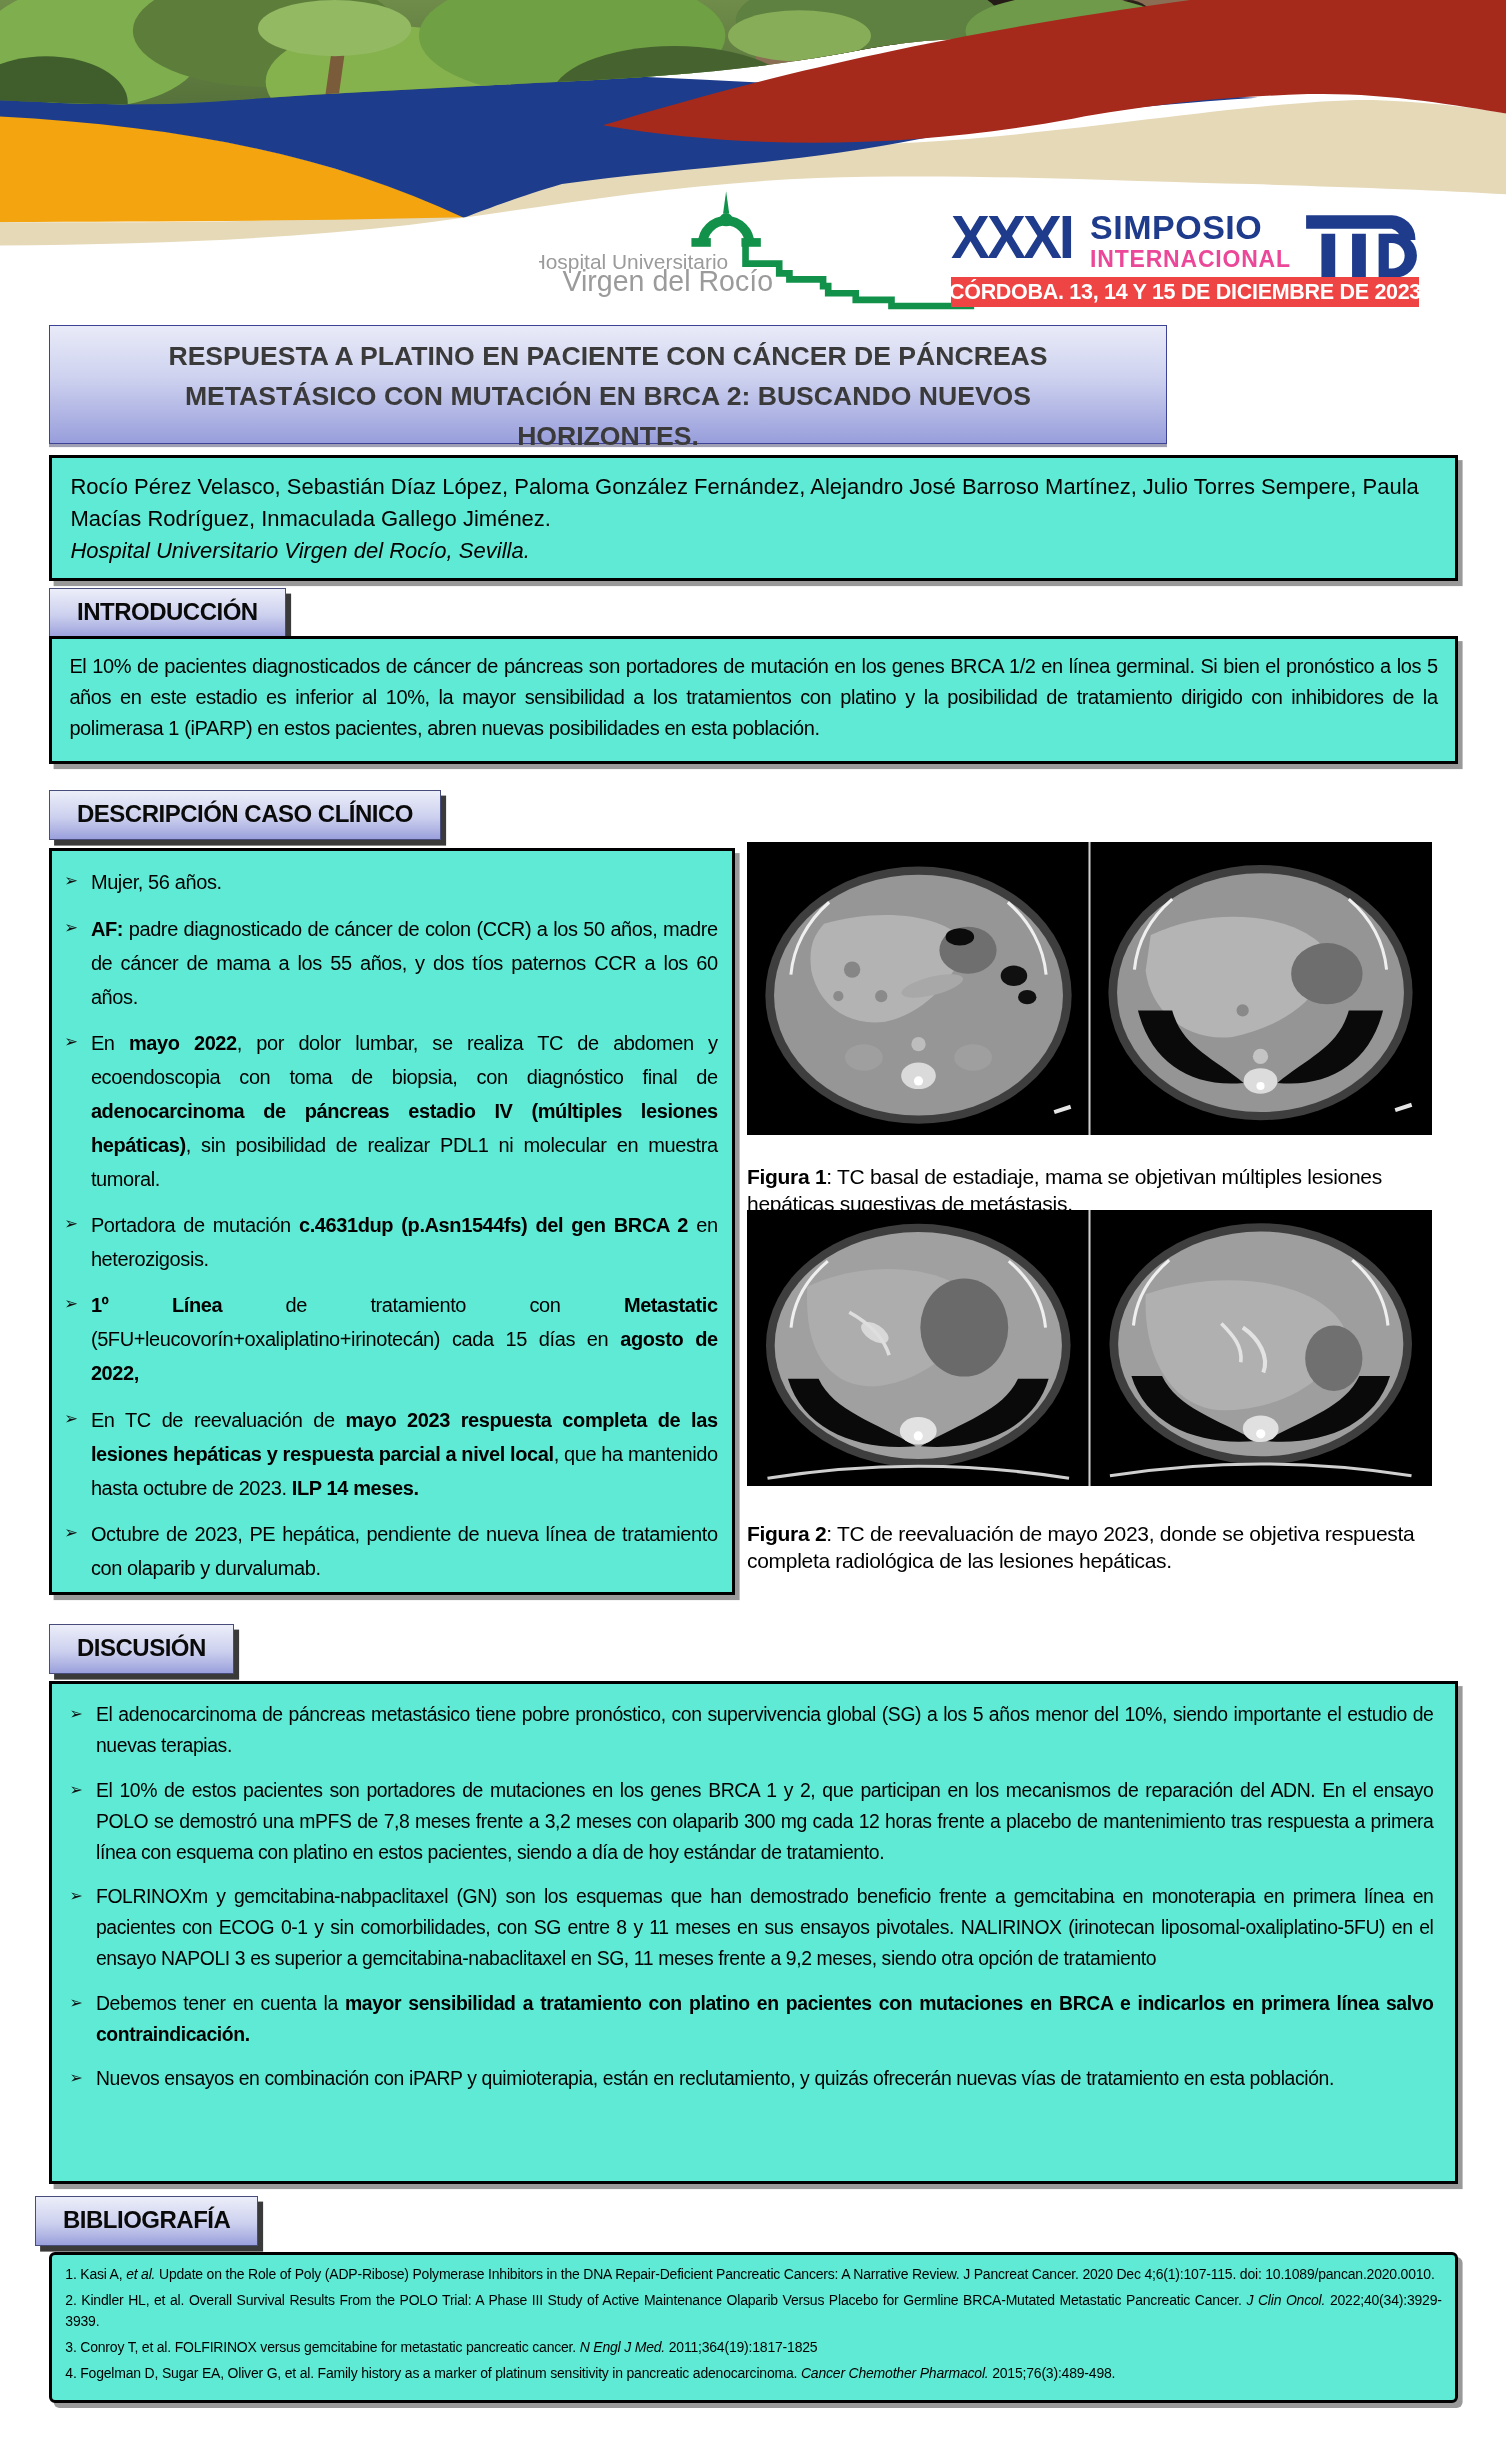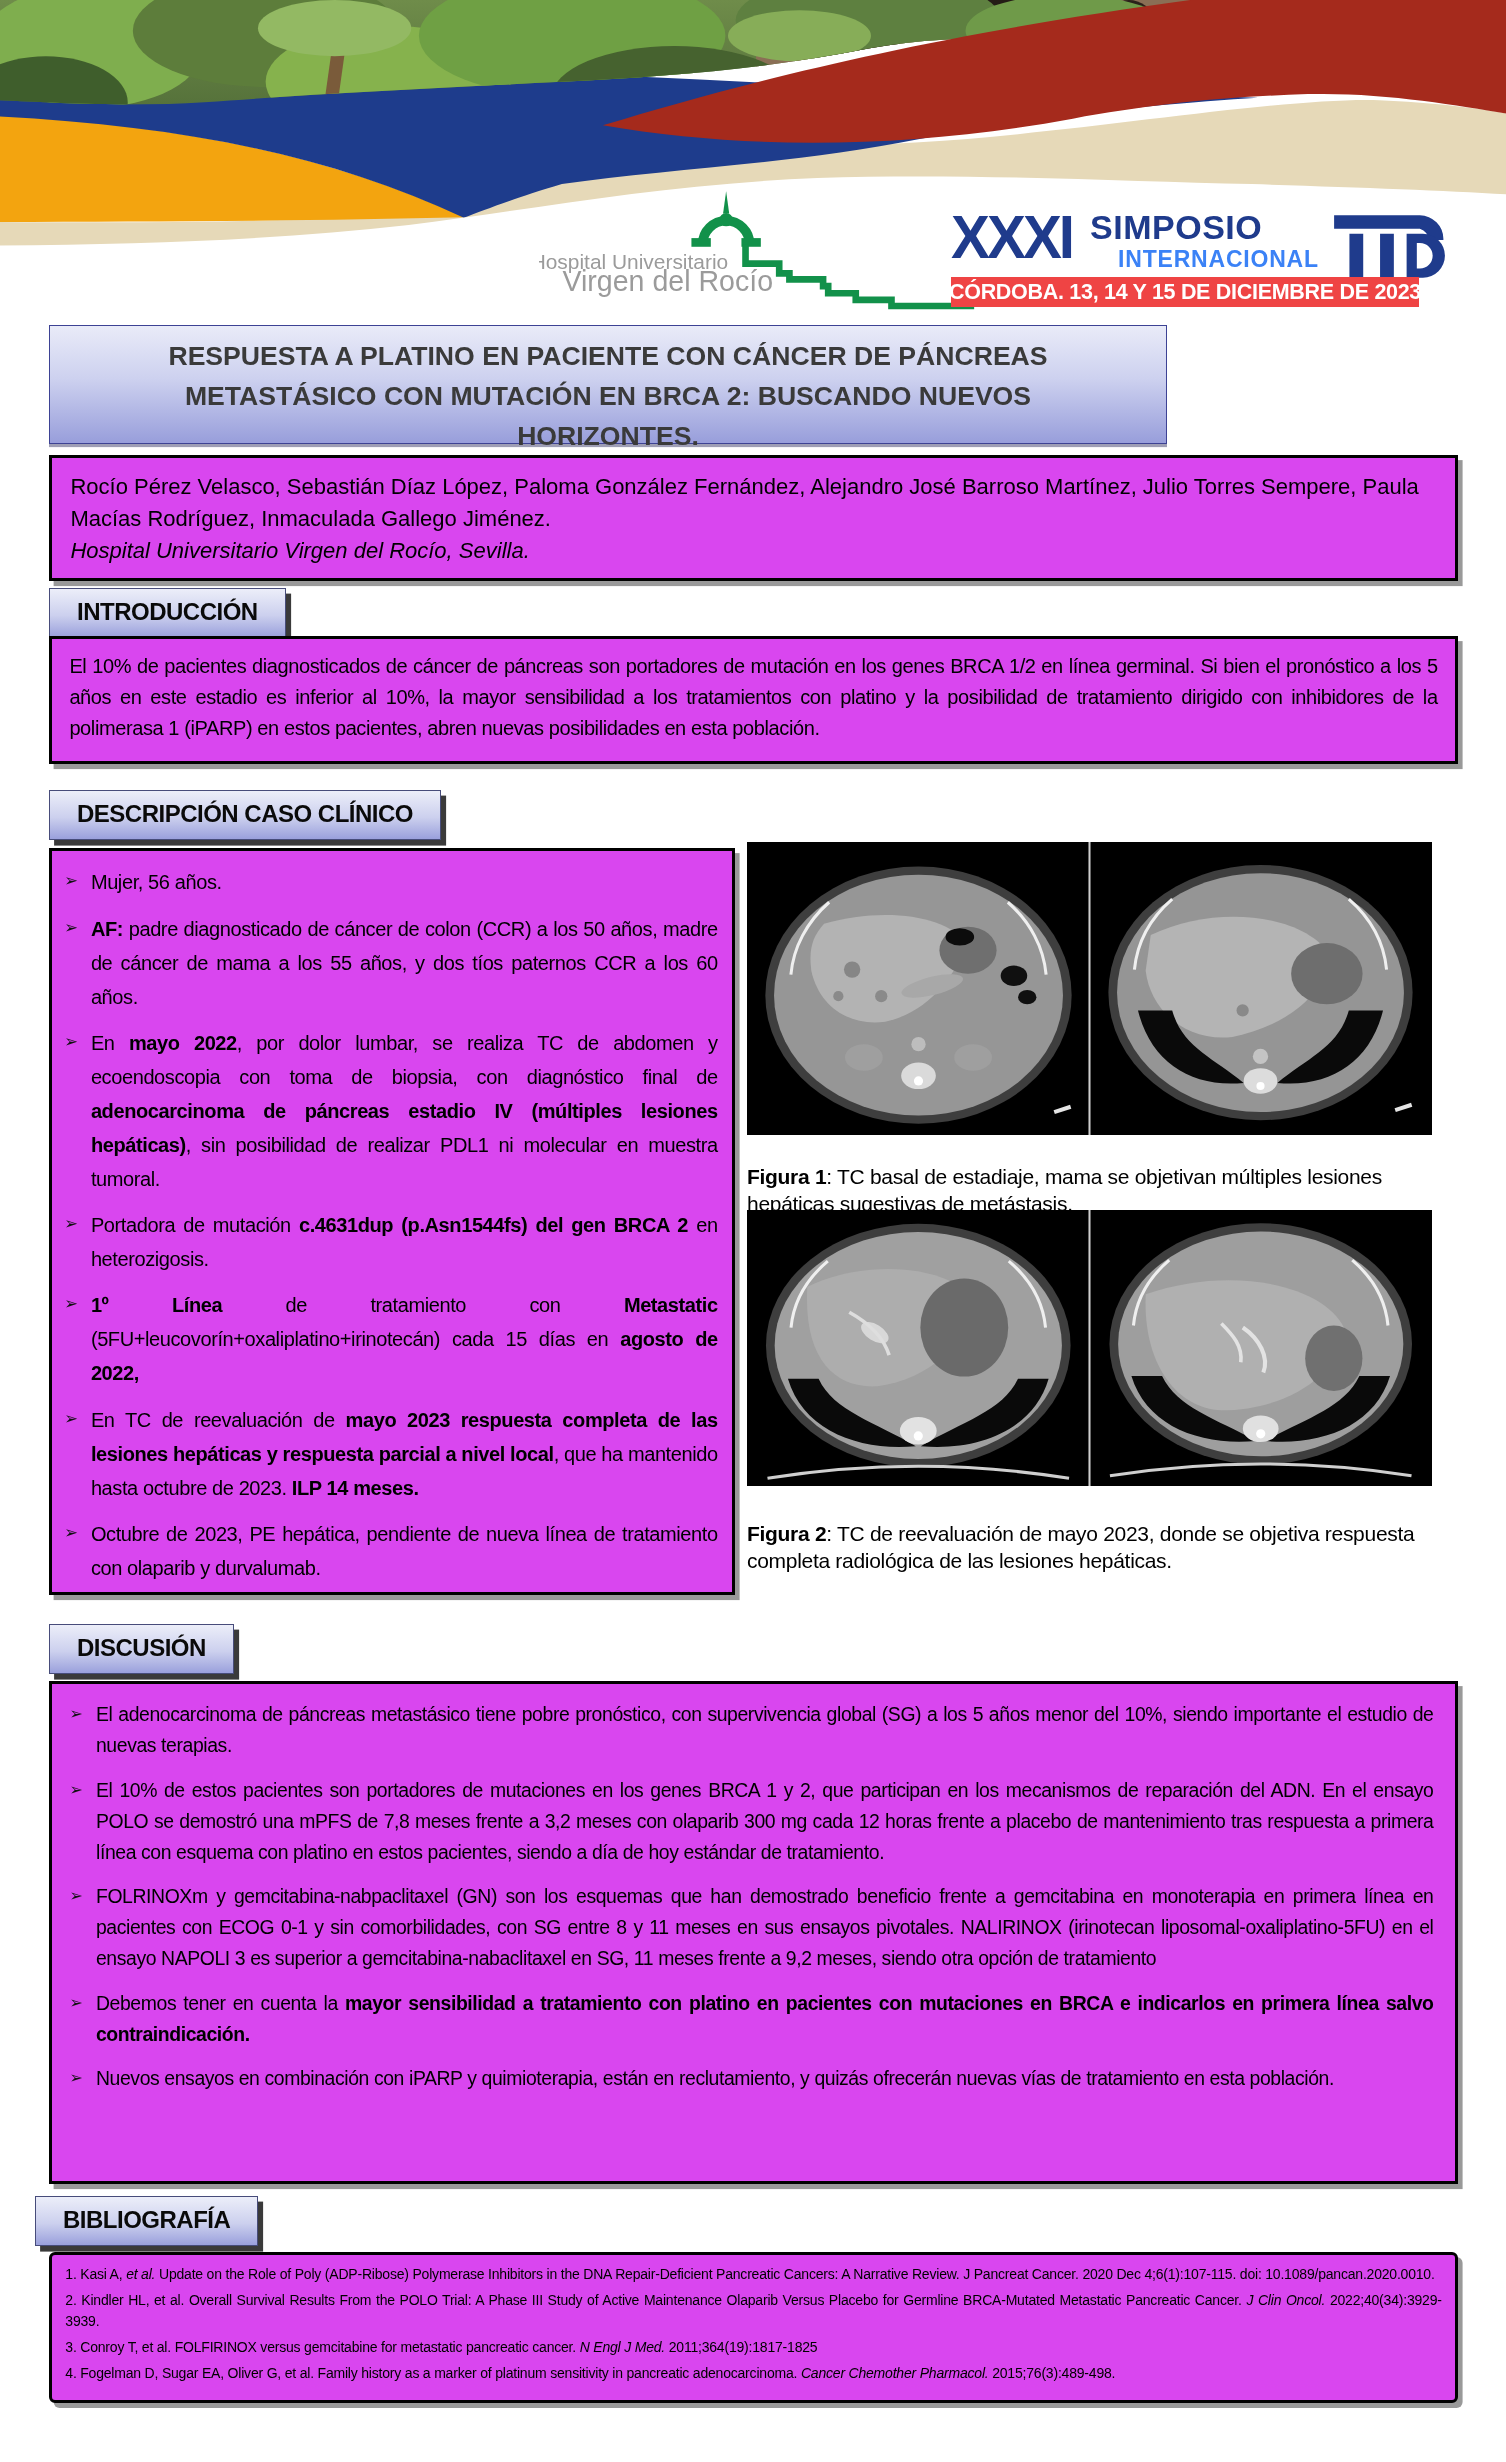--- a/index.html
+++ b/index.html
@@ -8,32 +8,32 @@
 
   
   .header-art{position:absolute;left:0;top:0;width:1506px;height:313px;display:block;}
 
   .logo-hospital{position:absolute;left:539px;top:184px;width:460px;height:148px;}
 
   .ttd{position:absolute;left:951px;top:208px;display:flex;align-items:flex-start;gap:10.2px;}
   .ttd .xxxi{font-size:62px;line-height:0.92;font-weight:800;color:#1f3b8c;letter-spacing:-3.1px;transform:scaleX(.94);transform-origin:left top;}
   .ttd .mid{display:flex;flex-direction:column;margin-top:2px;}
   .ttd .simposio{font-size:34px;font-weight:600;color:#1f3b8c;letter-spacing:0.5px;line-height:1.0;}
-  .ttd .internacional{font-size:23px;font-weight:600;color:#3b82f6;letter-spacing:0.8px;line-height:1.0;margin-top:4.1px;margin-left:28px;}
+  .ttd .internacional{font-size:23px;font-weight:600;color:#ec4899;letter-spacing:0.8px;line-height:1.0;margin-top:4.1px;}
   .ttd .mark{margin-top:-1px;}
 
   .date-banner{position:absolute;left:951px;top:277px;width:468px;height:30px;background:#ef4444;
     color:#fff;font-weight:bold;font-size:21.5px;letter-spacing:-0.3px;display:flex;align-items:center;justify-content:center;white-space:nowrap;}
 
   
   .section-header{position:absolute;background:linear-gradient(180deg,#eceef9 0%,#ccd0ee 55%,#9aa0dc 100%);
     border:1px solid #474c7a;box-shadow:5.1px 5.6px 0 rgba(15,15,15,.82);
     font-weight:bold;font-size:24px;letter-spacing:-0.5px;color:#0a0a0a;
     height:48px;line-height:46px;padding:0 27px;white-space:nowrap;}
-  .content-box{position:absolute;background:#d946ef;border:3.6px solid #000;box-shadow:4.6px 5.1px 0 rgba(0,0,0,.4);box-sizing:border-box;overflow:hidden;}
+  .content-box{position:absolute;background:#5eead4;border:3.6px solid #000;box-shadow:4.6px 5.1px 0 rgba(0,0,0,.4);box-sizing:border-box;overflow:hidden;}
 
   .title-box{position:absolute;left:49px;top:325px;width:1118px;height:119px;box-sizing:border-box;
     background:linear-gradient(180deg,#e9ebf8 0%,#cdd1ef 45%,#989edb 100%);
     border:1.5px solid #3d4294;box-shadow:0 3.1px 0 rgba(40,40,90,.45);
     display:flex;align-items:flex-start;justify-content:center;}
   .title-box h1{margin:11.2px 66px 0 66px;text-align:center;font-size:26.6px;line-height:1.5;color:#3a3a3a;letter-spacing:0;}
 
   .authors-box{left:49px;top:455px;width:1409px;height:126px;padding:13.3px 18.4px;font-size:22px;line-height:1.45;}
   .authors-box .aff{font-style:italic;}
 

